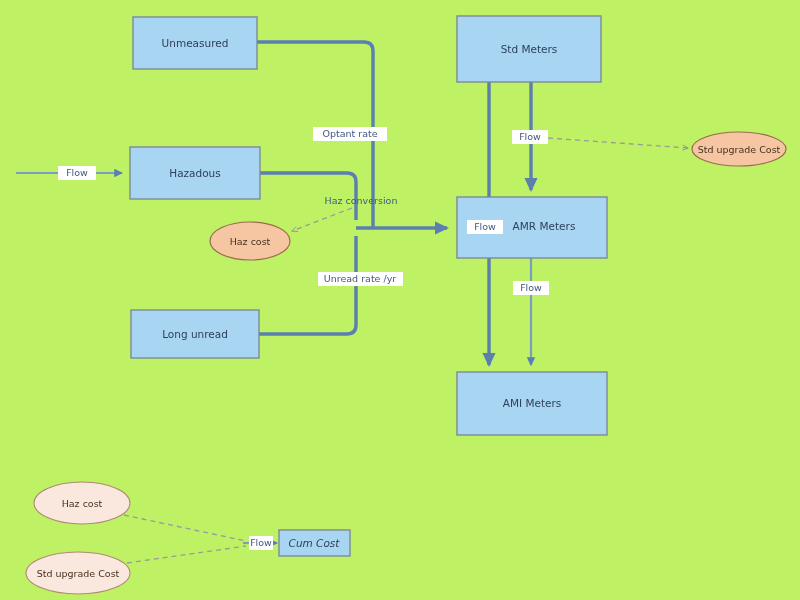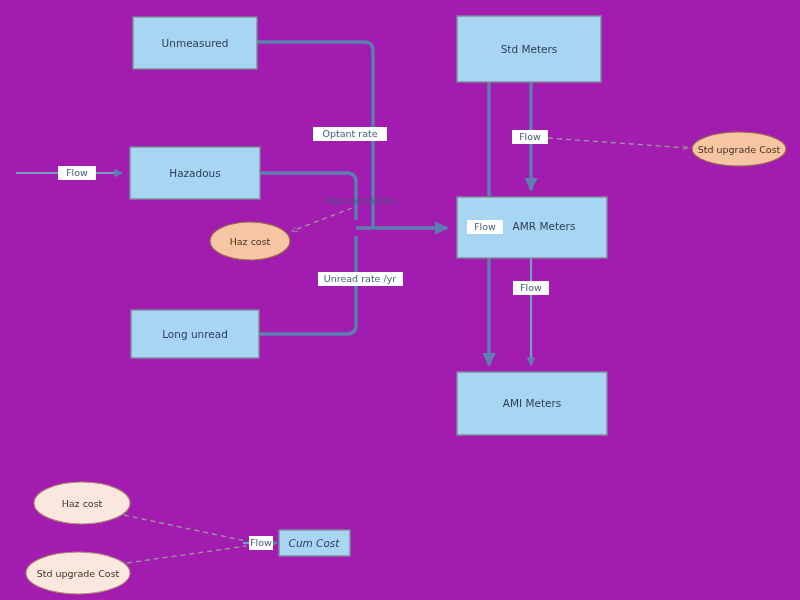--- a/index.html
+++ b/index.html
@@ -11,21 +11,21 @@
   body {
     width: 800px;
     height: 600px;
     font-family: "DejaVu Sans", sans-serif;
     overflow: hidden;
   }
   #canvas {
     position: relative;
     width: 800px;
     height: 600px;
-    background: #a21caf;
+    background: #bef264;
   }
   svg#diagram {
     position: absolute;
     left: 0;
     top: 0;
     width: 800px;
     height: 600px;
     display: block;
   }
   .stock-rect {

